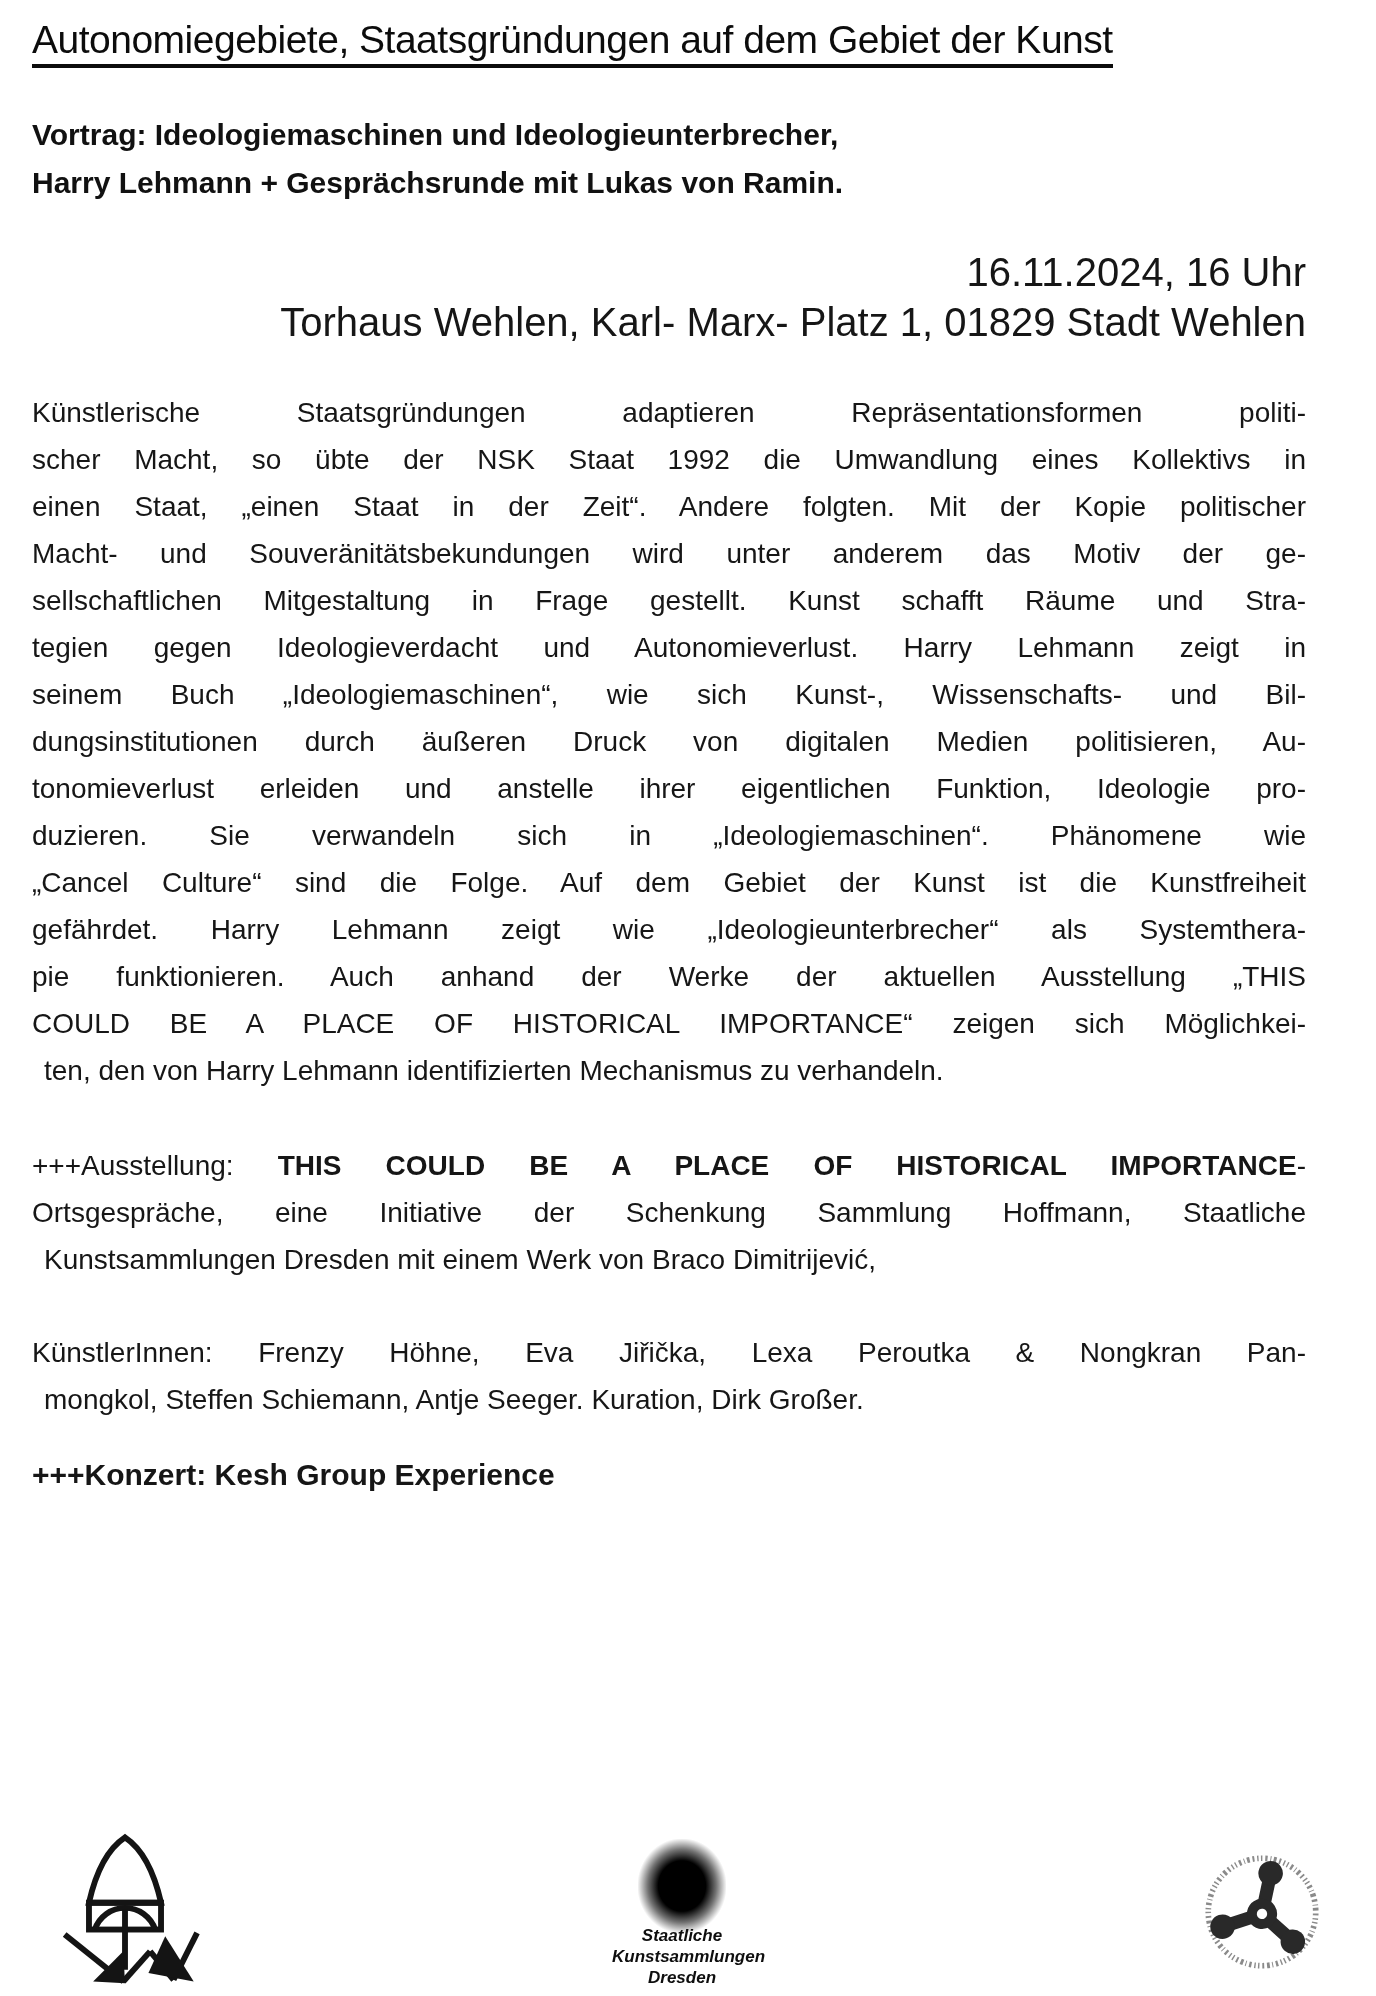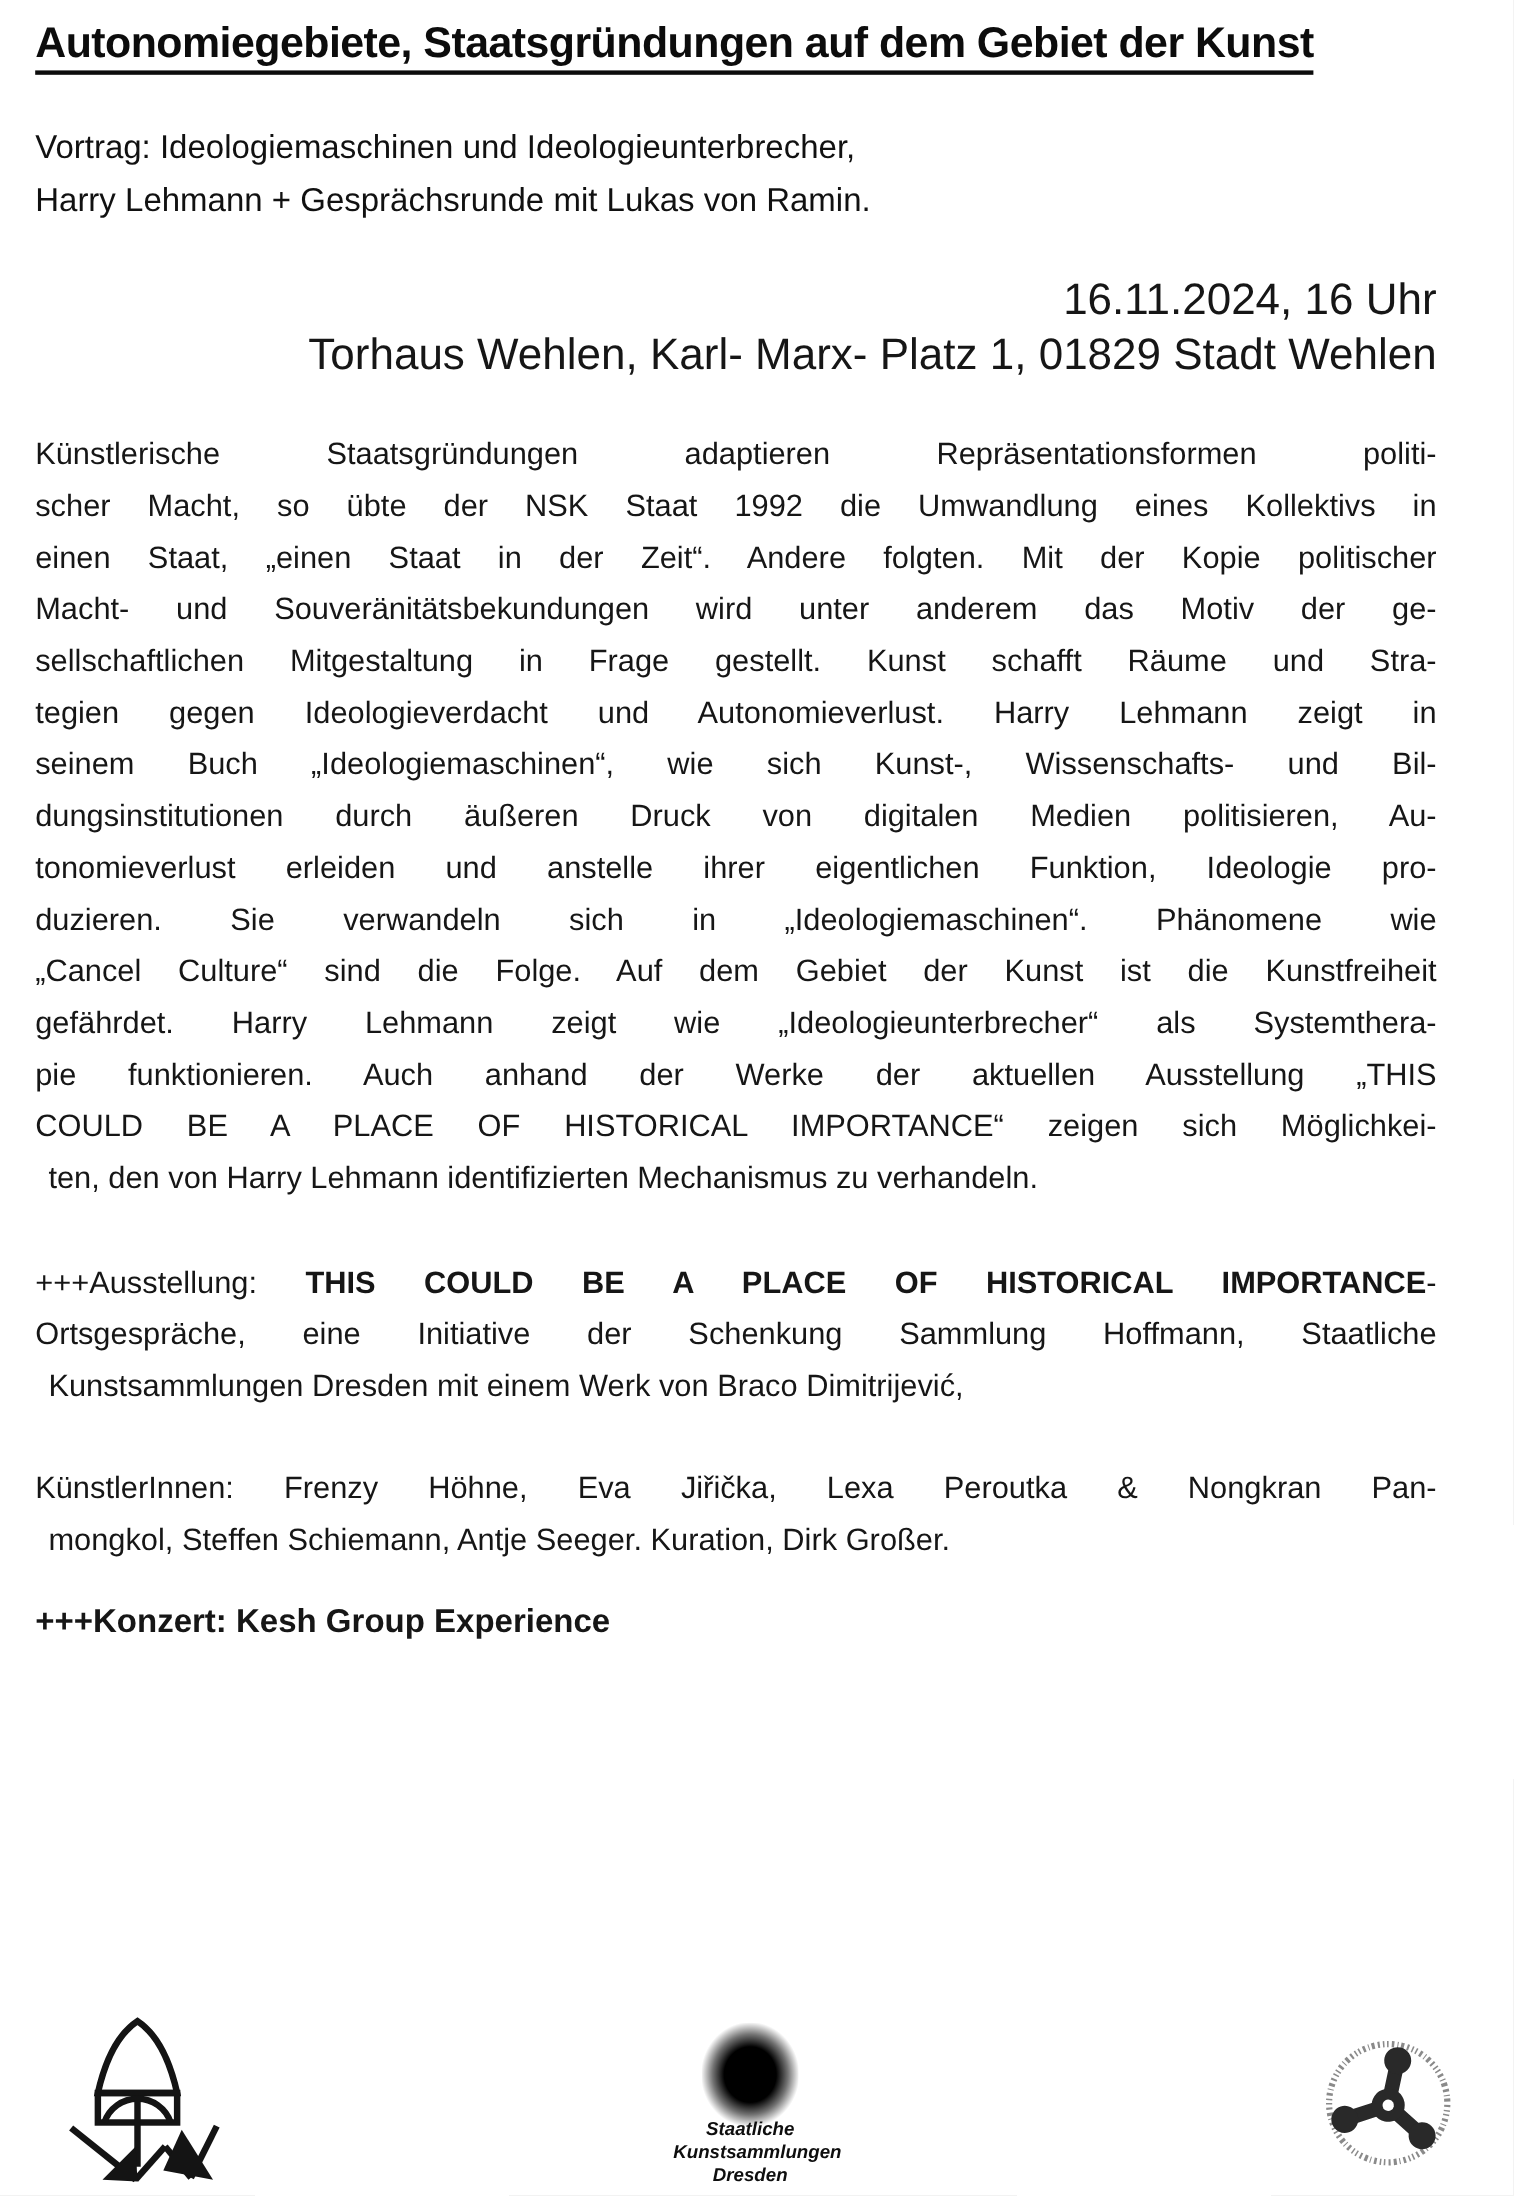--- a/index.html
+++ b/index.html
@@ -10,33 +10,33 @@
     background:#ffffff;
     font-family:"Liberation Sans", sans-serif;
     color:#161616;
     overflow:hidden;
   }
   .content { padding:16px 70px 0 32px; }
 
   .title {
     margin:0;
     font-size:39px;
-    font-weight:700;
+    font-weight:400;
     letter-spacing:-0.5px;
     line-height:1.25;
     color:#0c0c0c;
   }
   .title .underline {
     border-bottom:4px solid #0c0c0c;
     padding-bottom:3px;
   }
 
   .lecture { margin-top:46px; }
   .lecture .line {
-    font-size:30px; font-weight:400; line-height:48px; color:#111;
+    font-size:30px; font-weight:700; line-height:48px; color:#111;
   }
 
   .datetime-block { margin-top:40px; }
   .datetime-block .line { font-size:40px; line-height:50px;text-align:right; }
 
   .description { margin-top:42px; }
   .jline {
     font-size:28px;
     line-height:47px;
     text-align:justify;

